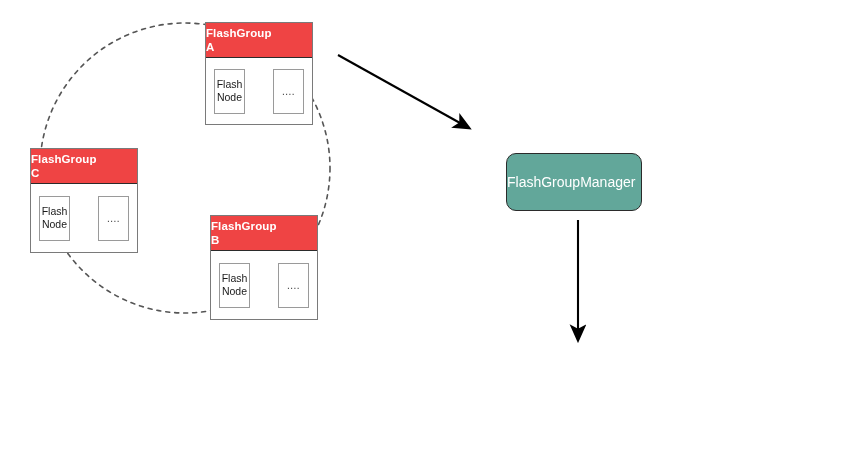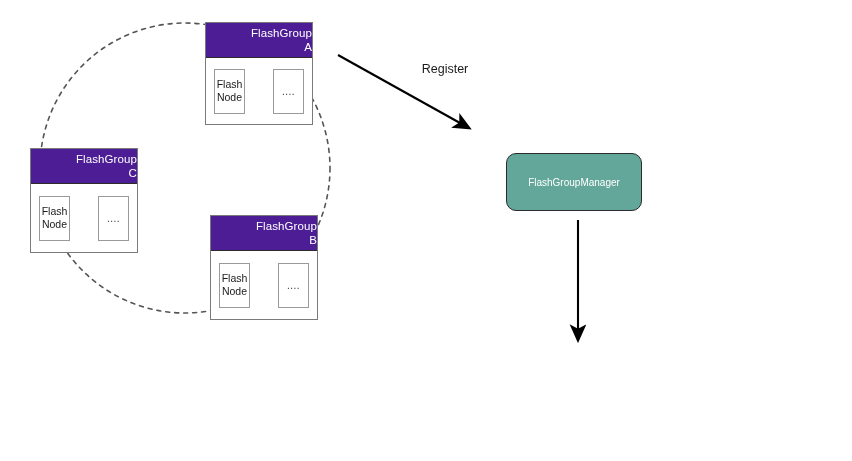--- a/index.html
+++ b/index.html
@@ -31,30 +31,31 @@
     position: absolute;
     box-sizing: border-box;
     border: 1px solid #7a7a7a;
     background: #ffffff;
     display: flex;
     flex-direction: column;
   }
   .group-header {
     box-sizing: border-box;
     height: 35px;
-    background: #4c1d95;
+    background: #ef4444;
     border-bottom: 1px solid #2b2b2b;
     color: #ffffff;
     font-size: 11.5px;
     line-height: 14px;
     display: flex;
     flex-direction: column;
-    align-items: flex-end;
+    align-items: flex-start;
     justify-content: center;
     letter-spacing: 0.1px;
+    font-weight: bold;
   }
   .group-body {
     flex: 1;
     display: flex;
     align-items: center;
     justify-content: center;
     gap: 28px;
     padding: 0 8px;
   }
   .node-box {
@@ -81,24 +82,23 @@
   
   .service-node {
     position: absolute;
     box-sizing: border-box;
     width: 136px;
     height: 58px;
     background: #62a79a;
     border: 1.5px solid #2b2b2b;
     border-radius: 10px;
     color: #ffffff;
-    font-size: 10px;
+    font-size: 14px;
     display: flex;
     align-items: center;
-    justify-content: center;
     text-align: center;
   }
 
   
   .edge-label {
     position: absolute;
     color: #1a1a1a;
     font-size: 12.5px;
     line-height: 17px;
     text-align: center;
@@ -169,16 +169,15 @@
         <span>....</span>
       </div>
     </div>
   </div>
 
   <div class="service-node" style="left:506px; top:153px;">
     <span>FlashGroupManager</span>
   </div>
 
 
-  <div class="edge-label" style="left:390px; top:61px; width:110px;">Register</div>
 
 
 </div>
 
 </body></html>

